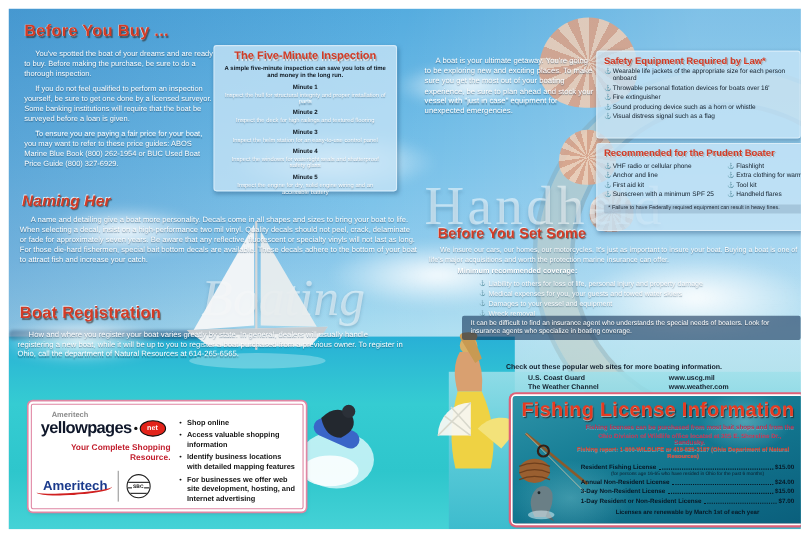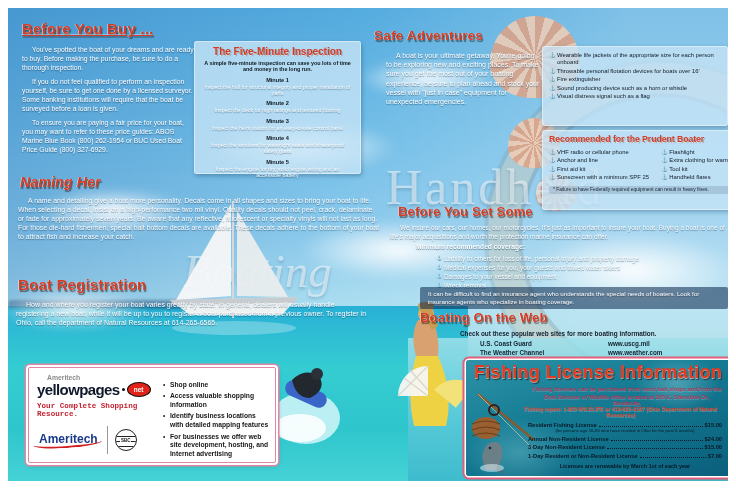--- a/index.html
+++ b/index.html
@@ -85,21 +85,21 @@
          border:1px solid #e087a4;box-shadow:0 0 0 2px #fff, 0 0 0 3.5px #e087a4, 1px 2px 5px rgba(0,40,60,.35);
          display:flex;padding:6px 4px 4px 8px;}
   .ad-left{width:118px;flex:0 0 118px;}
   .ad-brand-top{font-size:6.8px;color:#8a8a8a;font-weight:bold;margin-left:10px;}
   .brandrow{display:flex;align-items:center;margin-top:0;}
   .brand-main{font-size:15px;font-weight:bold;color:#0f172a;letter-spacing:-.6px;}
   .netbadge{margin-left:2px;background:#e2231a;border:1.5px solid #101010;border-radius:50%;
             width:24px;height:15px;display:flex;align-items:center;justify-content:center;
             color:#fff;font-size:6.5px;font-weight:bold;}
   .netdot{width:3px;height:3px;background:#101010;border-radius:50%;margin-left:2px;}
-  .tagline{font-family:Liberation Mono, monospace;font-size:7.6px;font-weight:bold;color:#c21f2e;margin-top:4px;}
+  .tagline{font-family:Liberation Sans, sans-serif;font-size:7.6px;font-weight:bold;color:#c21f2e;margin-top:4px;text-align:right;}
   .logorow{display:flex;align-items:center;margin-top:8px;gap:7px;}
   .amer-logo{position:relative;font-size:12px;font-weight:bold;color:#1a3a8c;padding:0 2px 3px;}
   .amer-logo::after{content:"";position:absolute;left:-4px;right:-2px;bottom:1px;height:8px;
                     border-bottom:2.2px solid #d02020;border-radius:50%;transform:rotate(-4deg);}
   .vdiv{width:1px;height:28px;background:#999;}
   .sbc-globe{width:22px;height:22px;border-radius:50%;border:1.5px solid #222;position:relative;
              display:flex;align-items:center;justify-content:center;overflow:hidden;}
   .sbc-globe i{position:absolute;left:0;right:0;height:1.2px;background:#222;}
   .sbc-globe span{position:relative;font-size:4.5px;font-weight:bold;color:#111;background:#fff;padding:0 1px;}
   .ad-right{flex:1;padding:4px 0 0 8px;}
@@ -151,21 +151,21 @@
     <svg class="abs" style="left:372px;top:292px;" width="105" height="140" viewBox="0 0 105 140">
       <circle cx="46" cy="14" r="8" fill="#d9b066"></circle>
       <path d="M38,20 Q30,34 36,56 L58,56 Q60,34 52,20 Z" fill="#d9a070"></path>
       <path d="M40,10 Q34,2 46,2 Q58,2 52,10 L58,26 L52,30 Z" fill="#c89a52"></path>
       <path d="M36,56 Q26,92 34,126 L66,126 Q74,92 58,56 Z" fill="#efd243"></path>
       <path d="M18,96 A30 30 0 0 1 48,66 L48,96 Z" fill="#f7f7f2" opacity=".95"></path>
       <path d="M18,96 L48,66 M24,78 L48,96 M30,70 L48,90" stroke="#d8d8cc" stroke-width="1.4"></path>
       <path d="M60,102 A28 28 0 0 1 88,74 L88,102 Z" fill="#f3e27a" transform="rotate(40 74 88)"></path>
     </svg>
 
-    <div class="h-red" style="left:14px;top:12px;font-size:15px;text-decoration:underline;">Before You Buy ...</div>
+    <div class="h-red" style="left:14px;top:12px;font-size:15px;">Before You Buy ...</div>
     <div class="wtext" style="left:14px;top:38px;width:172px;font-size:6.8px;">
       <p>You've spotted the boat of your dreams and are ready to buy.  Before making the purchase, be sure to do a thorough inspection.</p>
       <p>If you do not feel qualified to perform an inspection yourself, be sure to get one done by a licensed surveyor.  Some banking institutions will require that the boat be surveyed before a loan is given.</p>
       <p>To ensure you are paying a fair price for your boat, you may want to refer to these price guides: ABOS Marine Blue Book (800) 262-1954 or BUC Used Boat Price Guide (800) 327-6929.</p>
     </div>
 
     <div class="box" style="left:186px;top:33px;width:167px;height:133px;padding:5px 6px;">
       <div class="box-title" style="font-size:10px;text-align:center;">The Five-Minute Inspection</div>
       <div class="fm-intro">A simple five-minute inspection can save you lots of time and money in the long run.</div>
       <div class="fm-label">Minute 1</div>
@@ -173,26 +173,26 @@
       <div class="fm-label">Minute 2</div>
       <div class="fm-text">Inspect the deck for high railings and textured flooring</div>
       <div class="fm-label">Minute 3</div>
       <div class="fm-text">Inspect the helm station for an easy-to-use control panel</div>
       <div class="fm-label">Minute 4</div>
       <div class="fm-text">Inspect the windows for watertight seals and shatterproof safety glass</div>
       <div class="fm-label">Minute 5</div>
       <div class="fm-text">Inspect the engine for dry, solid engine wiring and an accessible battery</div>
     </div>
 
-    <div class="h-red" style="left:366px;top:20px;font-size:13.5px;">Safe Adventures</div>
     <div class="wtext" style="left:378px;top:43px;width:154px;font-size:7px;">
       <p>A boat is your ultimate getaway.  You're going to be exploring new and exciting places.  To make sure you get the most out of your boating experience, be sure to plan ahead and stock your vessel with "just in case" equipment for unexpected emergencies.</p>
     </div>
 
     <div class="box" style="left:534px;top:38px;width:186px;height:80px;padding:4px 7px;">
+      <div class="box-title" style="font-size:8.6px;text-align:left;">Safety Equipment Required by Law*</div>
       <div style="margin-top:2px;">
         <div class="itemrow">
             <span class="ab">⚓</span>
             <span class="itxt">Wearable life jackets of the appropriate size for each person onboard</span>
           </div>
         <div class="itemrow">
             <span class="ab">⚓</span>
             <span class="itxt">Throwable personal flotation devices for boats over 16'</span>
           </div>
         <div class="itemrow">
@@ -281,21 +281,20 @@
           <span class="ab">⚓</span>
           <span class="itxt">Damages to your vessel and equipment</span>
         </div>
       <div class="itemrow">
           <span class="ab">⚓</span>
           <span class="itxt">Wreck removal</span>
         </div>
     </div>
     <div class="notestrip" style="left:412px;top:279px;width:308px;">It can be difficult to find an insurance agent who understands the special needs of boaters. Look for insurance agents who specialize in boating coverage.</div>
 
-    <div class="h-red" style="left:412px;top:302px;font-size:13px;">Boating On the Web</div>
     <div class="web-intro" style="left:452px;top:322px;">Check out these popular web sites for more boating information.</div>
     <div class="abs" style="left:472px;top:332px;">
       <div class="webrow">
           <span class="wn">U.S. Coast Guard</span>
           <span>www.uscg.mil</span>
         </div>
       <div class="webrow">
           <span class="wn">The Weather Channel</span>
           <span>www.weather.com</span>
         </div>

